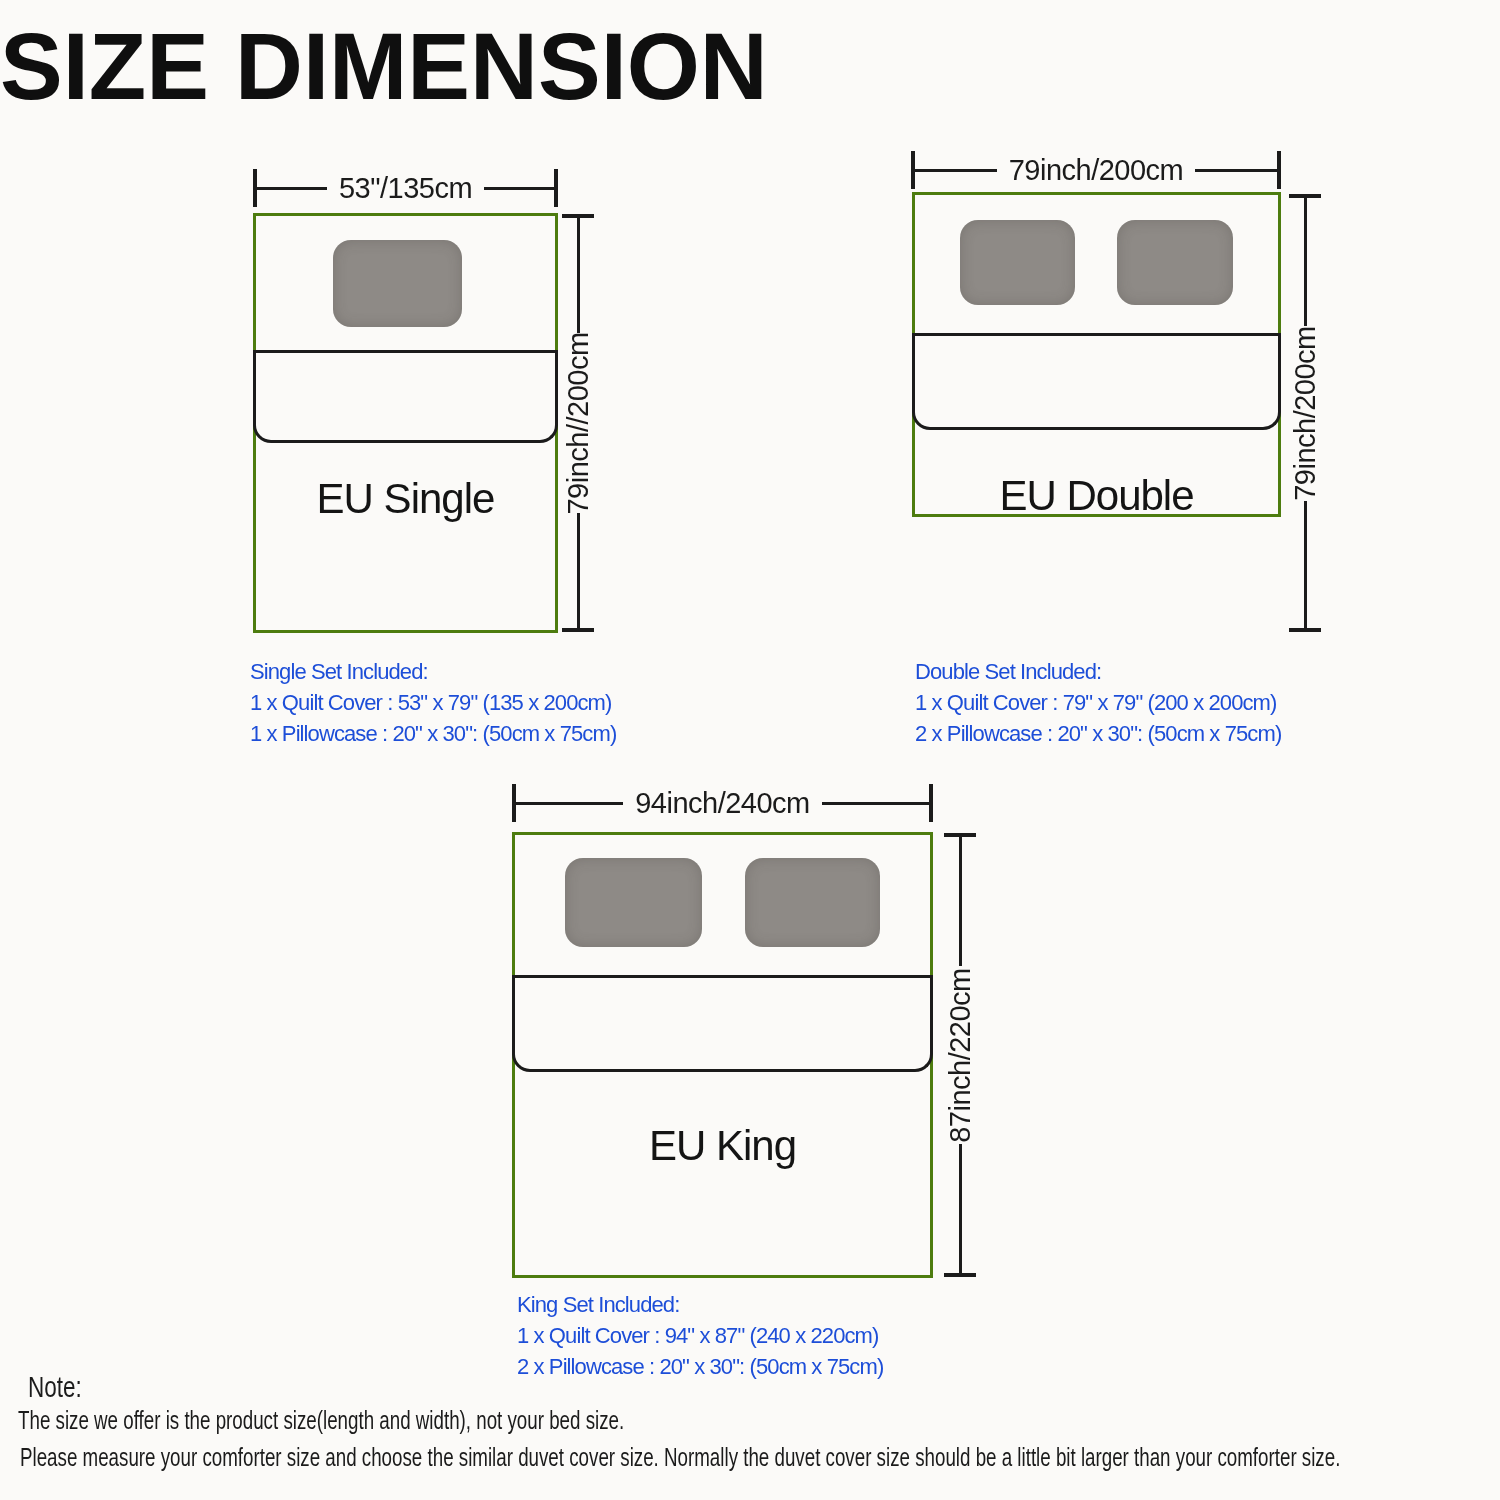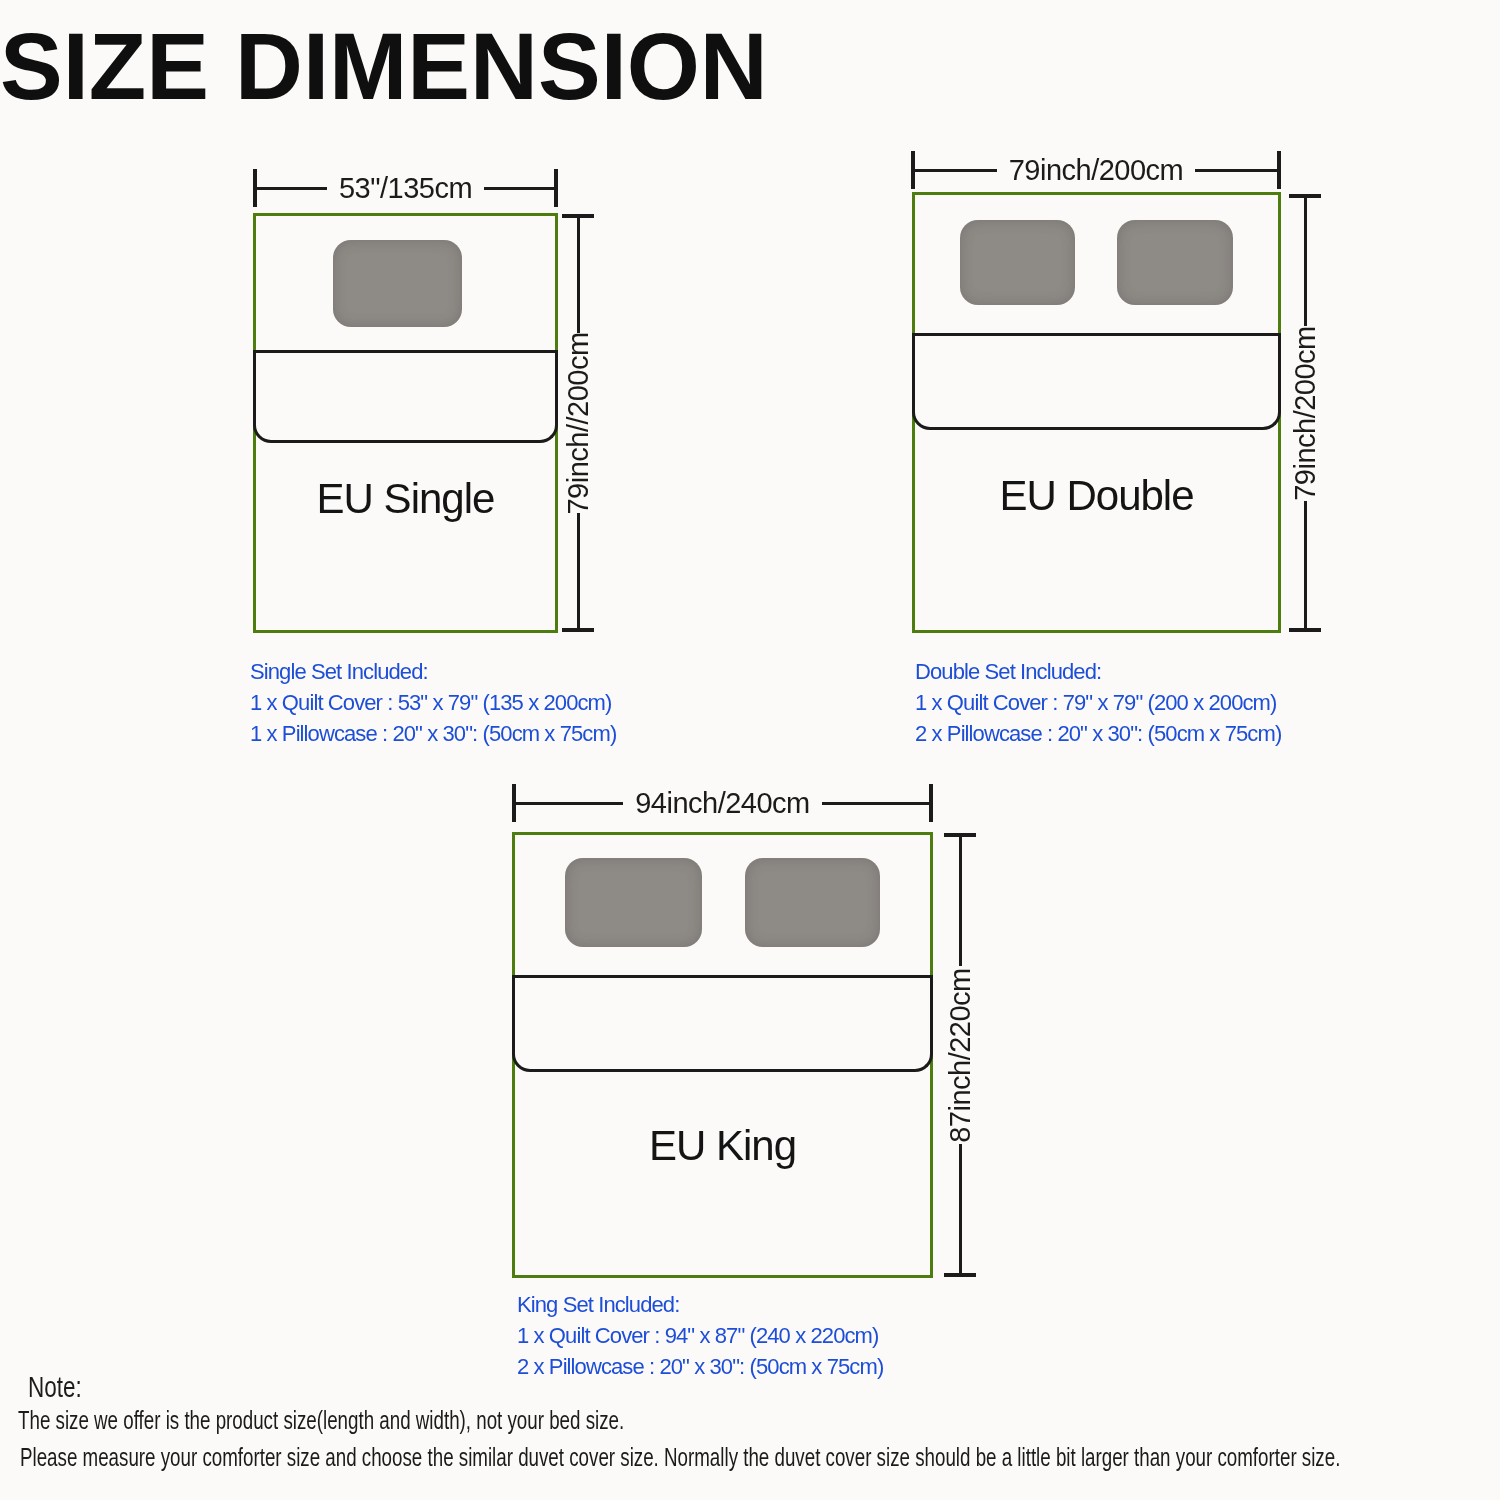--- a/index.html
+++ b/index.html
@@ -87,21 +87,21 @@
 
   <section>
     <div class="hdim" style="left:911px; top:151px; width:370px;">
       <span class="tick-v"></span>
       <span class="seg-h"></span>
       <span class="hlabel">79inch/200cm</span>
       <span class="seg-h"></span>
       <span class="tick-v"></span>
     </div>
 
-    <div class="bed" style="left:912px; top:192px; width:369px; height:441px;">
+    <div class="bed" style="left:912px; top:192px; width:369px; height:325px;">
       <div class="pillow" style="left:45px; top:25px; width:115px; height:85px;"></div>
       <div class="pillow" style="left:202px; top:25px; width:116px; height:85px;"></div>
       <div class="divider" style="top:138px;"></div>
       <div class="fold" style="top:138px; height:97px;"></div>
       <div class="bed-label" style="top:278px;">EU Double</div>
     </div>
 
     <div class="vdim" style="left:1289px; top:194px; height:438px;">
       <span class="tick-h"></span>
       <span class="seg-v"></span>

